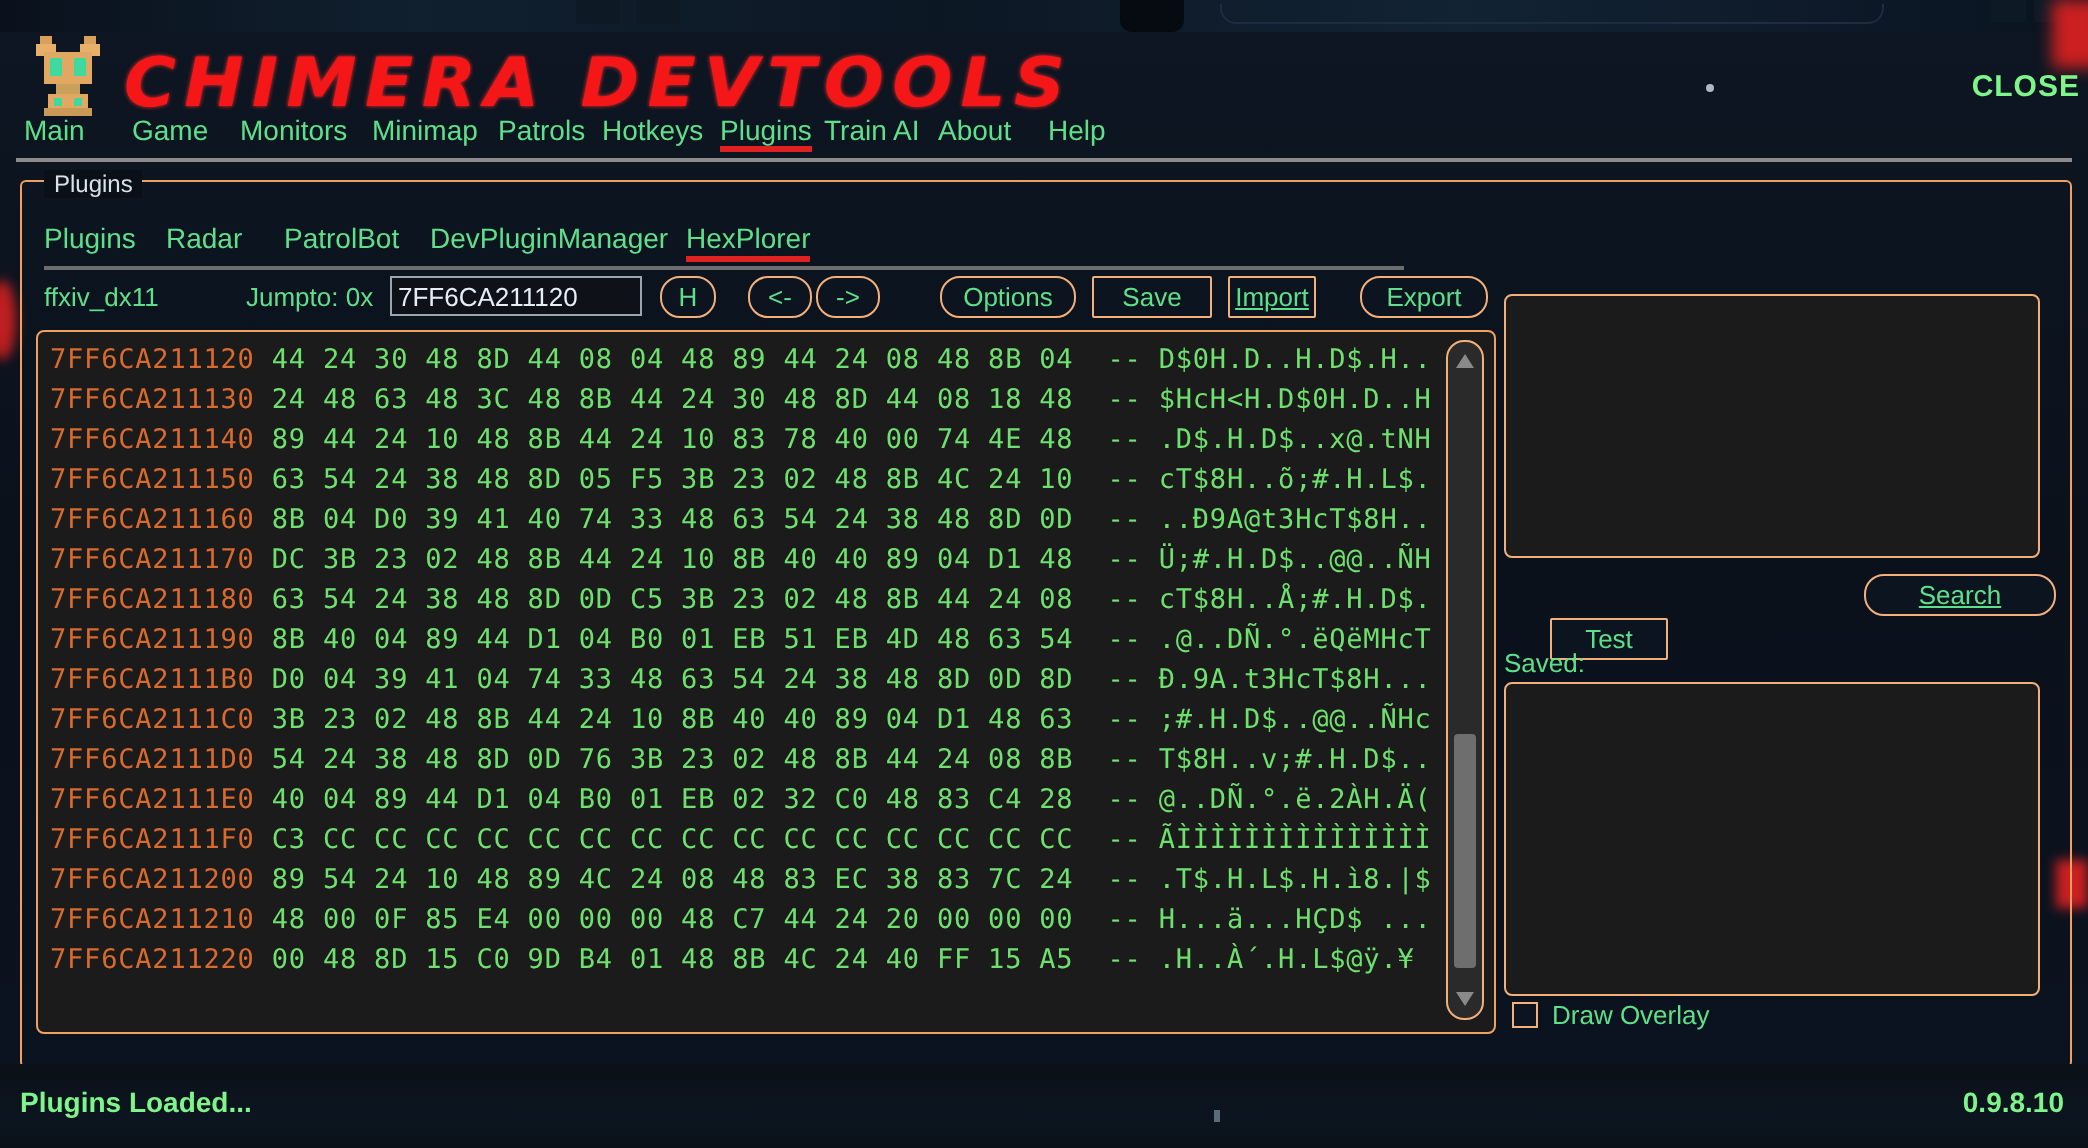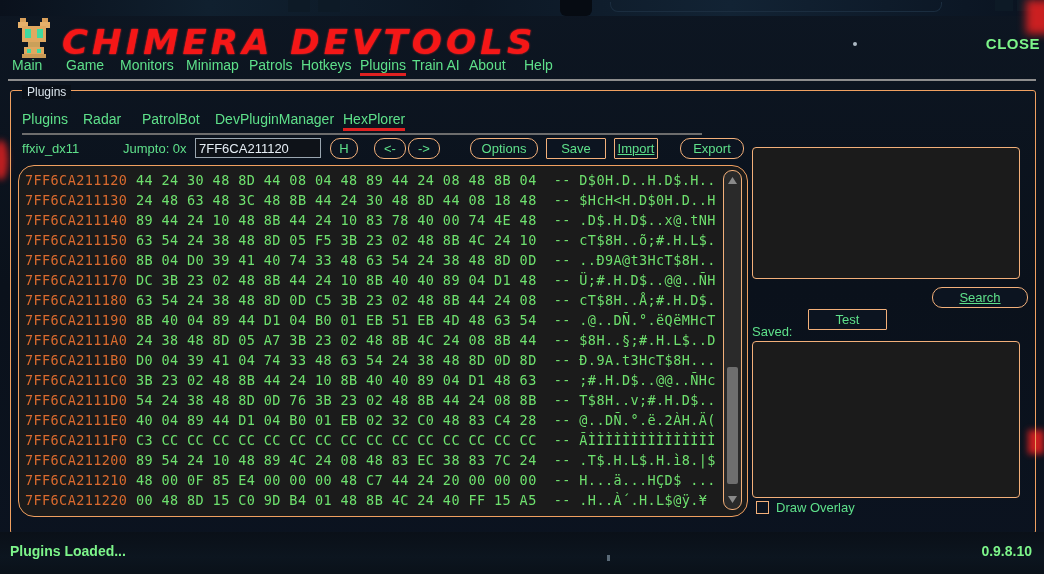--- a/index.html
+++ b/index.html
@@ -63,21 +63,21 @@
     font-family:"Liberation Sans", sans-serif;font-size:13px;padding:0 3px;box-sizing:border-box;
     line-height:18px;}
   .btn{position:absolute;box-sizing:border-box;border:1px solid #f3b07a;
     background:#0c1420;color:#5ee08a;font-size:13px;text-align:center;cursor:pointer;
     line-height:19px;height:21px;}
   .btn.round{border-radius:10px;}
   .btn.sq{border-radius:1px;}
 
   
   .hexbox{position:absolute;left:18px;top:165px;width:728px;height:350px;
-    background:#1b1b1b;border:1px solid #f0a060;border-radius:16px;overflow:hidden;}
+    background:#1b1b1b;border:1px solid #f0a060;border-radius:4px;overflow:hidden;}
   .hexrows{position:absolute;left:6px;top:4px;}
   .hexrow{height:20px;line-height:20px;white-space:pre;
     font-family:"DejaVu Sans Mono", monospace;font-size:13.5px;letter-spacing:.4px;}
   .addr{color:#d96a2e;}
   .bytes{color:#6ee06e;}
   .sep{color:#6ee06e;}
   .ascii{color:#6ee06e;}
 
   
   .sbar{position:absolute;right:5px;top:4px;width:19px;height:340px;
@@ -191,21 +191,20 @@
   <div class="hexbox">
     <div class="hexrows" id="hexrows">
         <div class="hexrow"><span class="addr">7FF6CA211120</span> <span class="bytes">44 24 30 48 8D 44 08 04 48 89 44 24 08 48 8B 04</span>  <span class="sep">--</span> <span class="ascii">D$0H.D..H.D$.H..</span></div>
         <div class="hexrow"><span class="addr">7FF6CA211130</span> <span class="bytes">24 48 63 48 3C 48 8B 44 24 30 48 8D 44 08 18 48</span>  <span class="sep">--</span> <span class="ascii">$HcH&lt;H.D$0H.D..H</span></div>
         <div class="hexrow"><span class="addr">7FF6CA211140</span> <span class="bytes">89 44 24 10 48 8B 44 24 10 83 78 40 00 74 4E 48</span>  <span class="sep">--</span> <span class="ascii">.D$.H.D$..x@.tNH</span></div>
         <div class="hexrow"><span class="addr">7FF6CA211150</span> <span class="bytes">63 54 24 38 48 8D 05 F5 3B 23 02 48 8B 4C 24 10</span>  <span class="sep">--</span> <span class="ascii">cT$8H..õ;#.H.L$.</span></div>
         <div class="hexrow"><span class="addr">7FF6CA211160</span> <span class="bytes">8B 04 D0 39 41 40 74 33 48 63 54 24 38 48 8D 0D</span>  <span class="sep">--</span> <span class="ascii">..Ð9A@t3HcT$8H..</span></div>
         <div class="hexrow"><span class="addr">7FF6CA211170</span> <span class="bytes">DC 3B 23 02 48 8B 44 24 10 8B 40 40 89 04 D1 48</span>  <span class="sep">--</span> <span class="ascii">Ü;#.H.D$..@@..ÑH</span></div>
         <div class="hexrow"><span class="addr">7FF6CA211180</span> <span class="bytes">63 54 24 38 48 8D 0D C5 3B 23 02 48 8B 44 24 08</span>  <span class="sep">--</span> <span class="ascii">cT$8H..Å;#.H.D$.</span></div>
         <div class="hexrow"><span class="addr">7FF6CA211190</span> <span class="bytes">8B 40 04 89 44 D1 04 B0 01 EB 51 EB 4D 48 63 54</span>  <span class="sep">--</span> <span class="ascii">.@..DÑ.°.ëQëMHcT</span></div>
-        <div class="hexrow"><span class="addr">7FF6CA2111A0</span> <span class="bytes">24 38 48 8D 05 A7 3B 23 02 48 8B 4C 24 08 8B 44</span>  <span class="sep">--</span> <span class="ascii">$8H..§;#.H.L$..D</span></div>
         <div class="hexrow"><span class="addr">7FF6CA2111B0</span> <span class="bytes">D0 04 39 41 04 74 33 48 63 54 24 38 48 8D 0D 8D</span>  <span class="sep">--</span> <span class="ascii">Ð.9A.t3HcT$8H...</span></div>
         <div class="hexrow"><span class="addr">7FF6CA2111C0</span> <span class="bytes">3B 23 02 48 8B 44 24 10 8B 40 40 89 04 D1 48 63</span>  <span class="sep">--</span> <span class="ascii">;#.H.D$..@@..ÑHc</span></div>
         <div class="hexrow"><span class="addr">7FF6CA2111D0</span> <span class="bytes">54 24 38 48 8D 0D 76 3B 23 02 48 8B 44 24 08 8B</span>  <span class="sep">--</span> <span class="ascii">T$8H..v;#.H.D$..</span></div>
         <div class="hexrow"><span class="addr">7FF6CA2111E0</span> <span class="bytes">40 04 89 44 D1 04 B0 01 EB 02 32 C0 48 83 C4 28</span>  <span class="sep">--</span> <span class="ascii">@..DÑ.°.ë.2ÀH.Ä(</span></div>
         <div class="hexrow"><span class="addr">7FF6CA2111F0</span> <span class="bytes">C3 CC CC CC CC CC CC CC CC CC CC CC CC CC CC CC</span>  <span class="sep">--</span> <span class="ascii">ÃÌÌÌÌÌÌÌÌÌÌÌÌÌÌÌ</span></div>
         <div class="hexrow"><span class="addr">7FF6CA211200</span> <span class="bytes">89 54 24 10 48 89 4C 24 08 48 83 EC 38 83 7C 24</span>  <span class="sep">--</span> <span class="ascii">.T$.H.L$.H.ì8.|$</span></div>
         <div class="hexrow"><span class="addr">7FF6CA211210</span> <span class="bytes">48 00 0F 85 E4 00 00 00 48 C7 44 24 20 00 00 00</span>  <span class="sep">--</span> <span class="ascii">H...ä...HÇD$ ...</span></div>
         <div class="hexrow"><span class="addr">7FF6CA211220</span> <span class="bytes">00 48 8D 15 C0 9D B4 01 48 8B 4C 24 40 FF 15 A5</span>  <span class="sep">--</span> <span class="ascii">.H..À´.H.L$@ÿ.¥</span></div>
       </div>
     <div class="sbar">
@@ -218,21 +217,21 @@
       <span class="sb-arrow down">
         <svg width="17" height="16" viewBox="0 0 17 16">
             <polygon points="8.5,12 13,5 4,5" fill="#8a8a8a"></polygon>
           </svg>
       </span>
     </div>
   </div>
 
   <div class="rpanel"></div>
   <div class="btn round" style="left:932px;top:287px;width:96px;text-decoration:underline;">Search</div>
-  <div class="btn sq" style="left:808px;top:309px;width:79px;">Test</div>
+  <div class="btn sq" style="left:775px;top:309px;width:59px;">Test</div>
   <div class="saved-label">Saved:</div>
   <div class="savedbox"></div>
   <div class="chk-row">
     <span class="chk"></span>
     <span class="chk-label">Draw Overlay</span>
   </div>
 
   <div class="statusbar">
     <div class="status-left">Plugins Loaded...</div>
     <div class="status-right">0.9.8.10</div>

